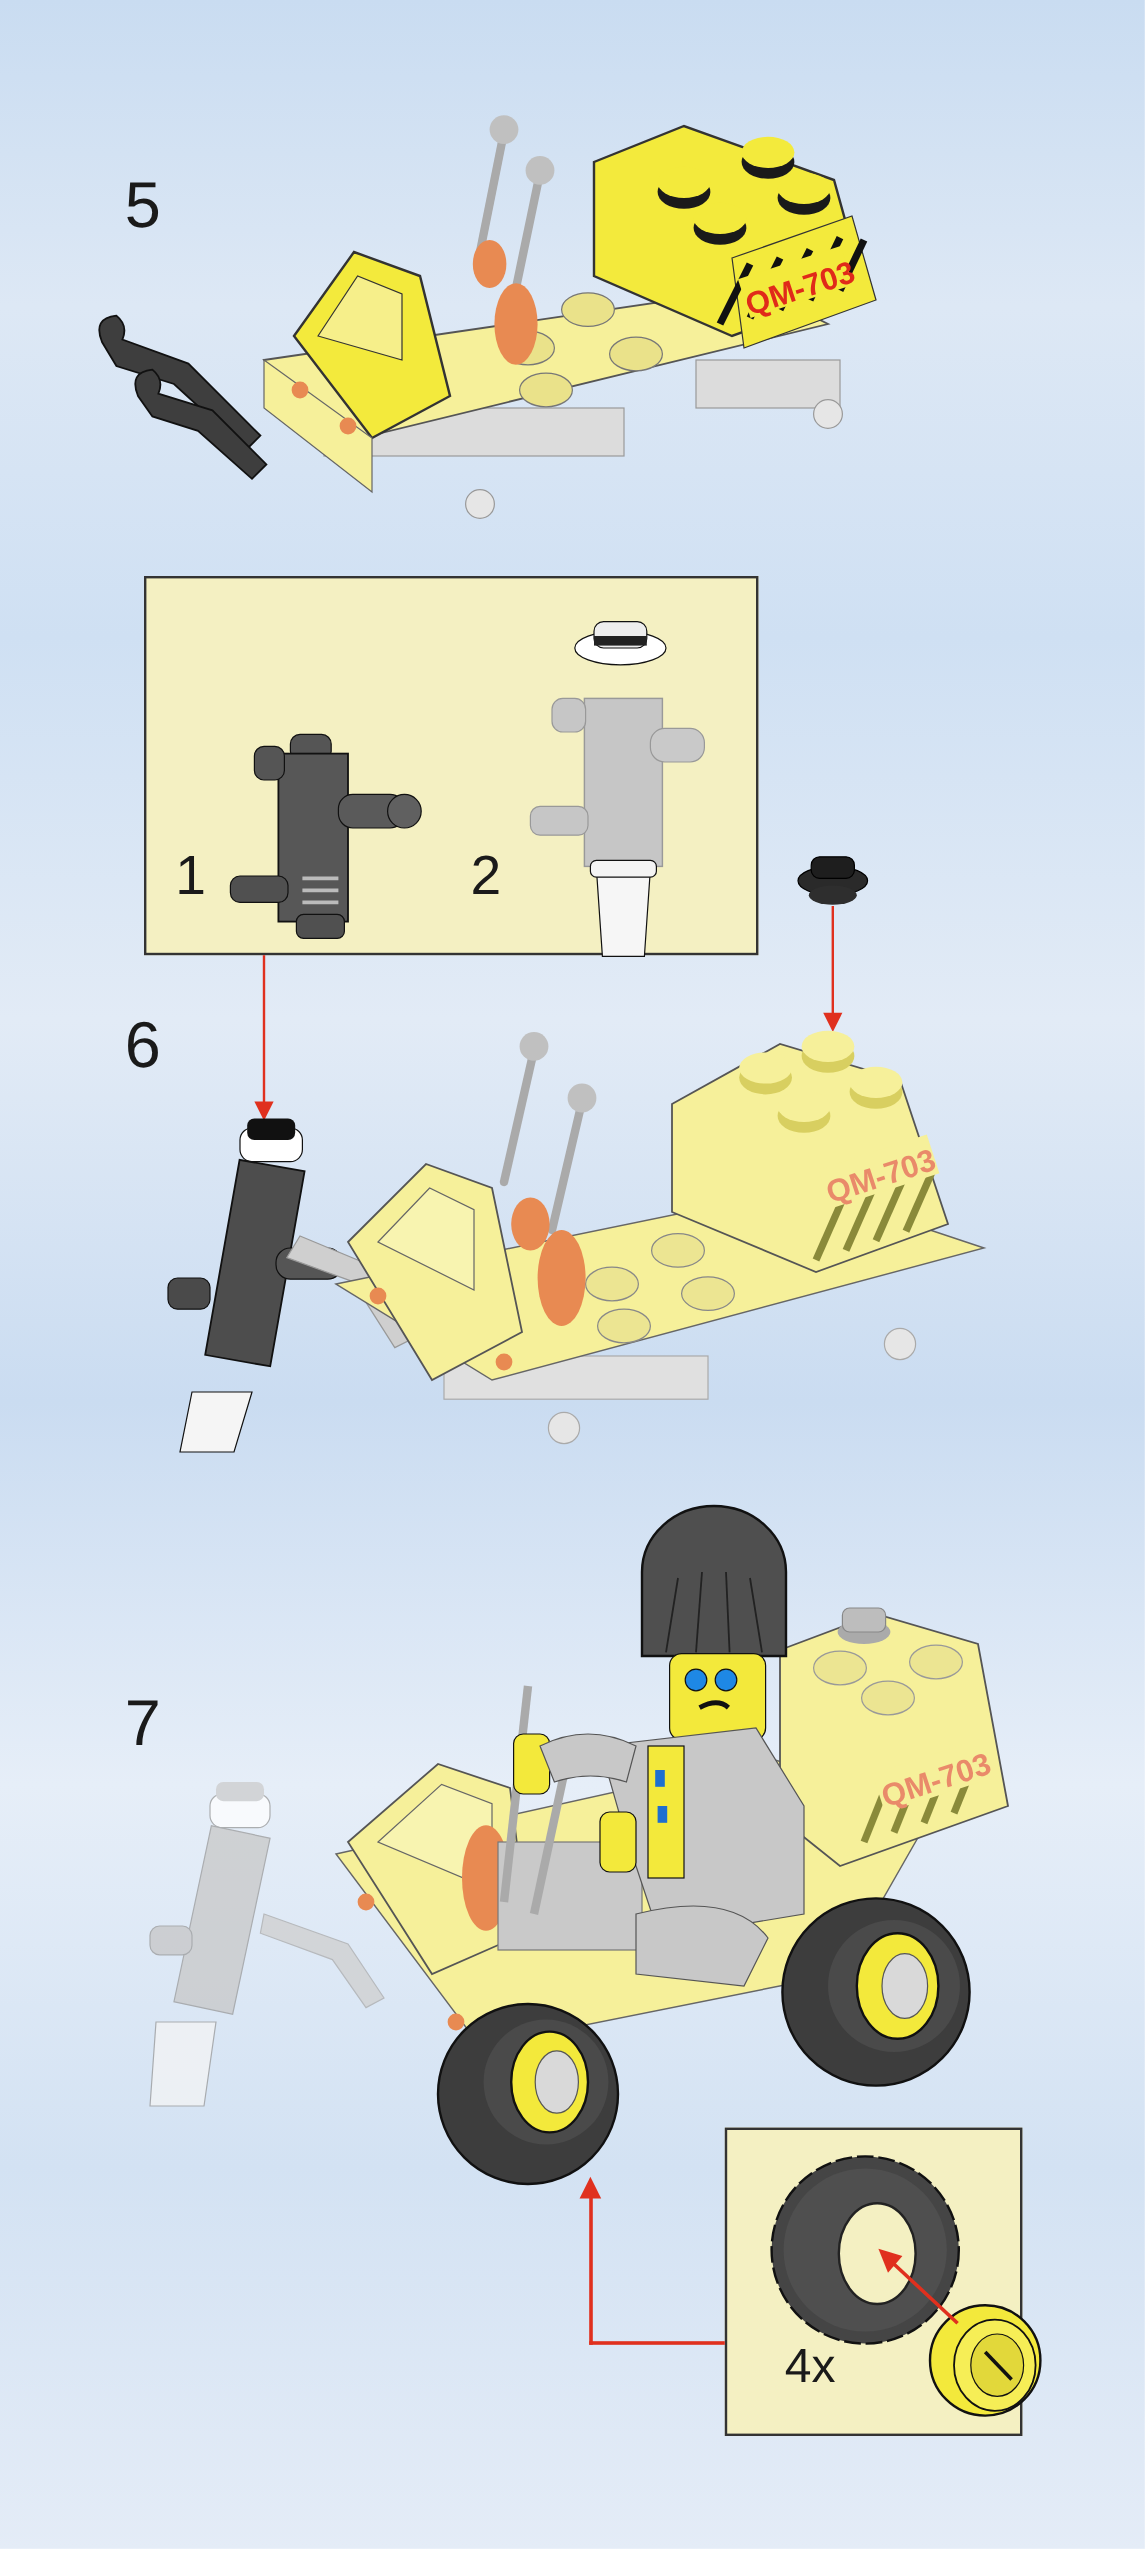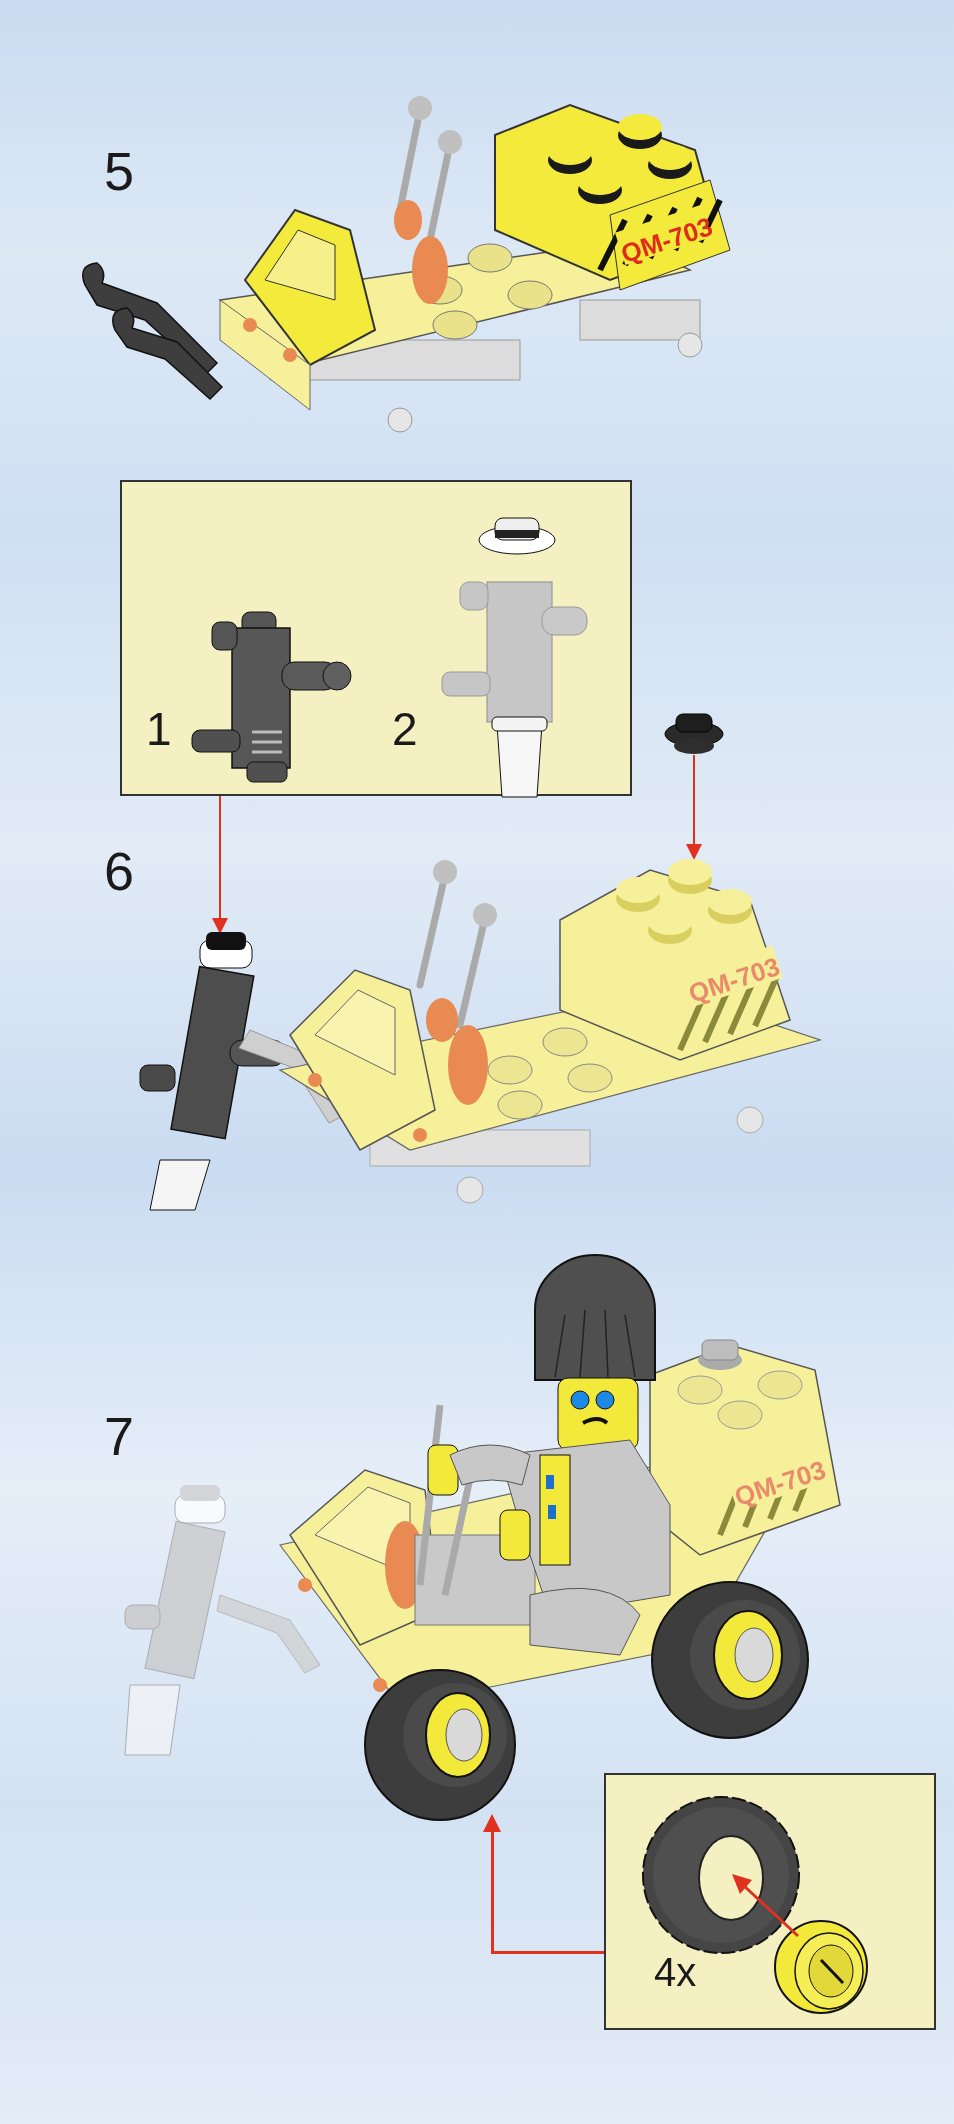--- a/index.html
+++ b/index.html
@@ -264,21 +264,21 @@
   </g>
 
   <g>
     <circle cx="650" cy="395" r="78" fill="#3d3d3d" stroke="#111" stroke-width="2"></circle>
     <circle cx="665" cy="390" r="55" fill="#4a4a4a"></circle>
     <ellipse cx="668" cy="390" rx="34" ry="44" fill="#f3e93b" stroke="#111" stroke-width="2"></ellipse>
     <ellipse cx="674" cy="390" rx="19" ry="27" fill="#d9d9d9" stroke="#555"></ellipse>
   </g>
 </svg>
 
-<div class="callout" style="left:604px;top:1773px;width:332px;height:257px;">
+<div class="callout" style="left:604px;top:1773px;width:248px;height:257px;">
   <div class="callout-label" style="left:48px;top:175px;font-size:40px;">4x</div>
   <svg style="left:30px;top:15px;" width="170" height="170" viewBox="0 0 170 170">
     <circle cx="85" cy="85" r="78" fill="#454545" stroke="#111" stroke-width="2" stroke-dasharray="14 4"></circle>
     <circle cx="85" cy="85" r="68" fill="#4f4f4f"></circle>
     <ellipse cx="95" cy="88" rx="32" ry="42" fill="#f4f0c2" stroke="#222" stroke-width="2"></ellipse>
   </svg>
   <svg style="left:165px;top:140px;" width="100" height="100" viewBox="0 0 100 100">
     <ellipse cx="50" cy="52" rx="46" ry="46" fill="#f3e93b" stroke="#111" stroke-width="2"></ellipse>
     <ellipse cx="58" cy="56" rx="34" ry="38" fill="#f6ee56" stroke="#111" stroke-width="1.5"></ellipse>
     <ellipse cx="60" cy="56" rx="22" ry="26" fill="#e2d83a" stroke="#111"></ellipse>

